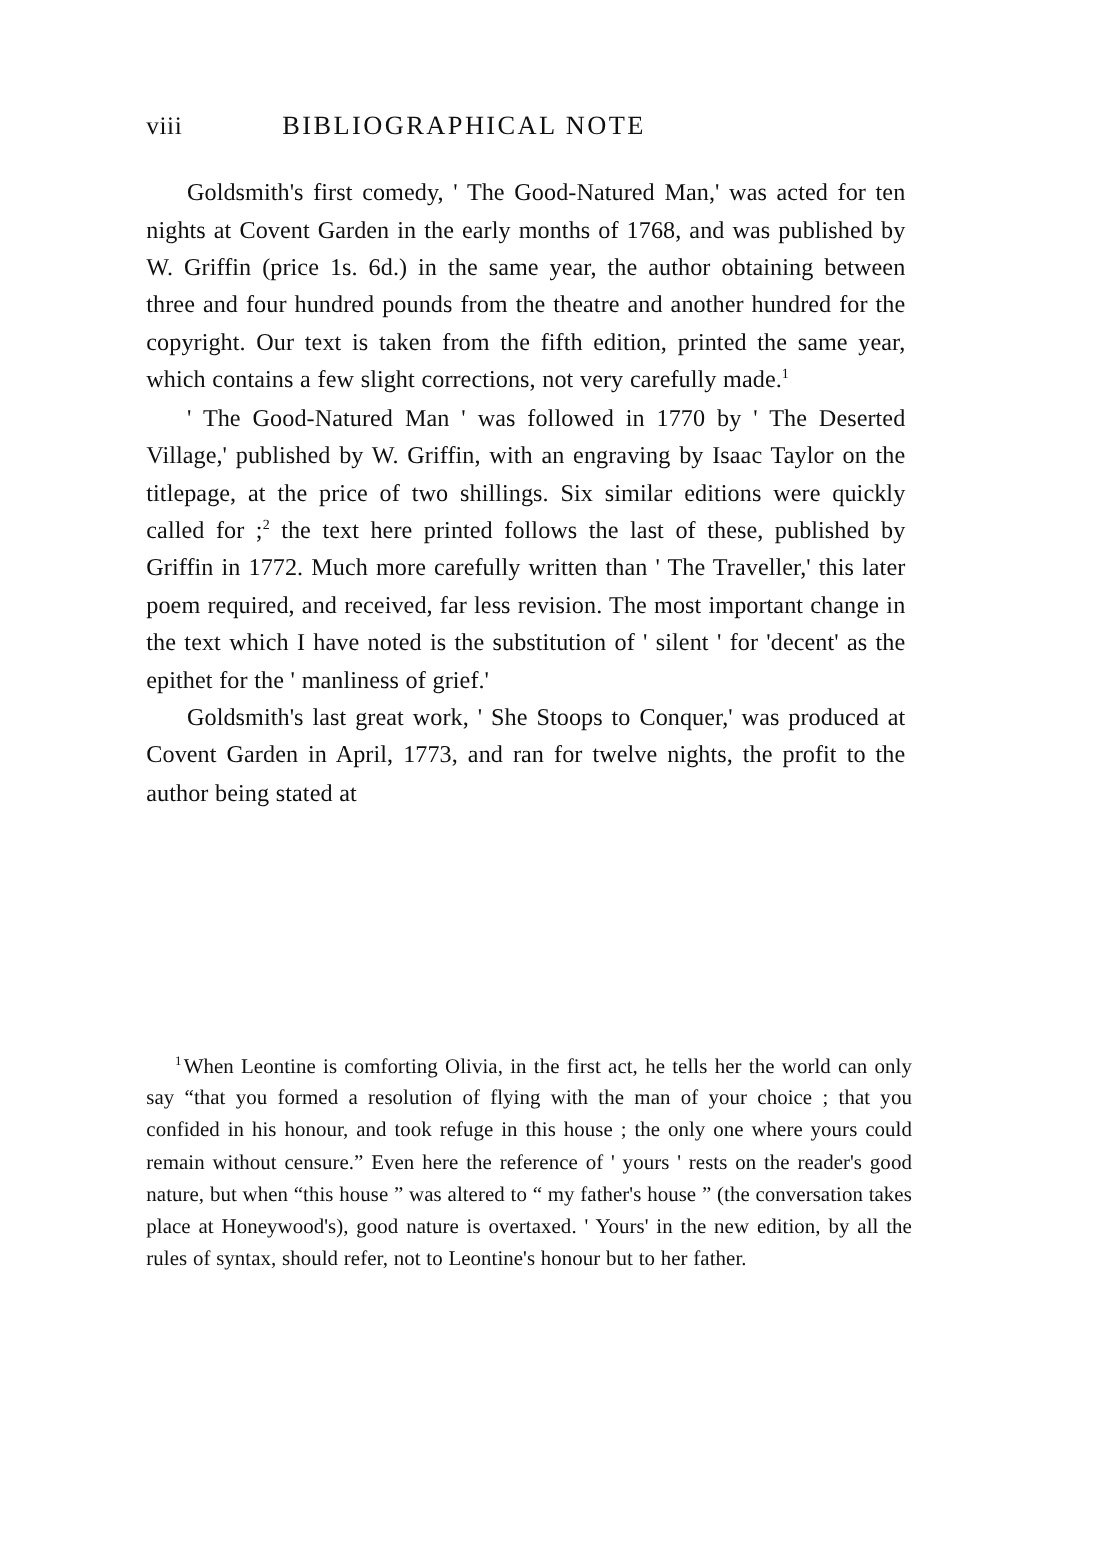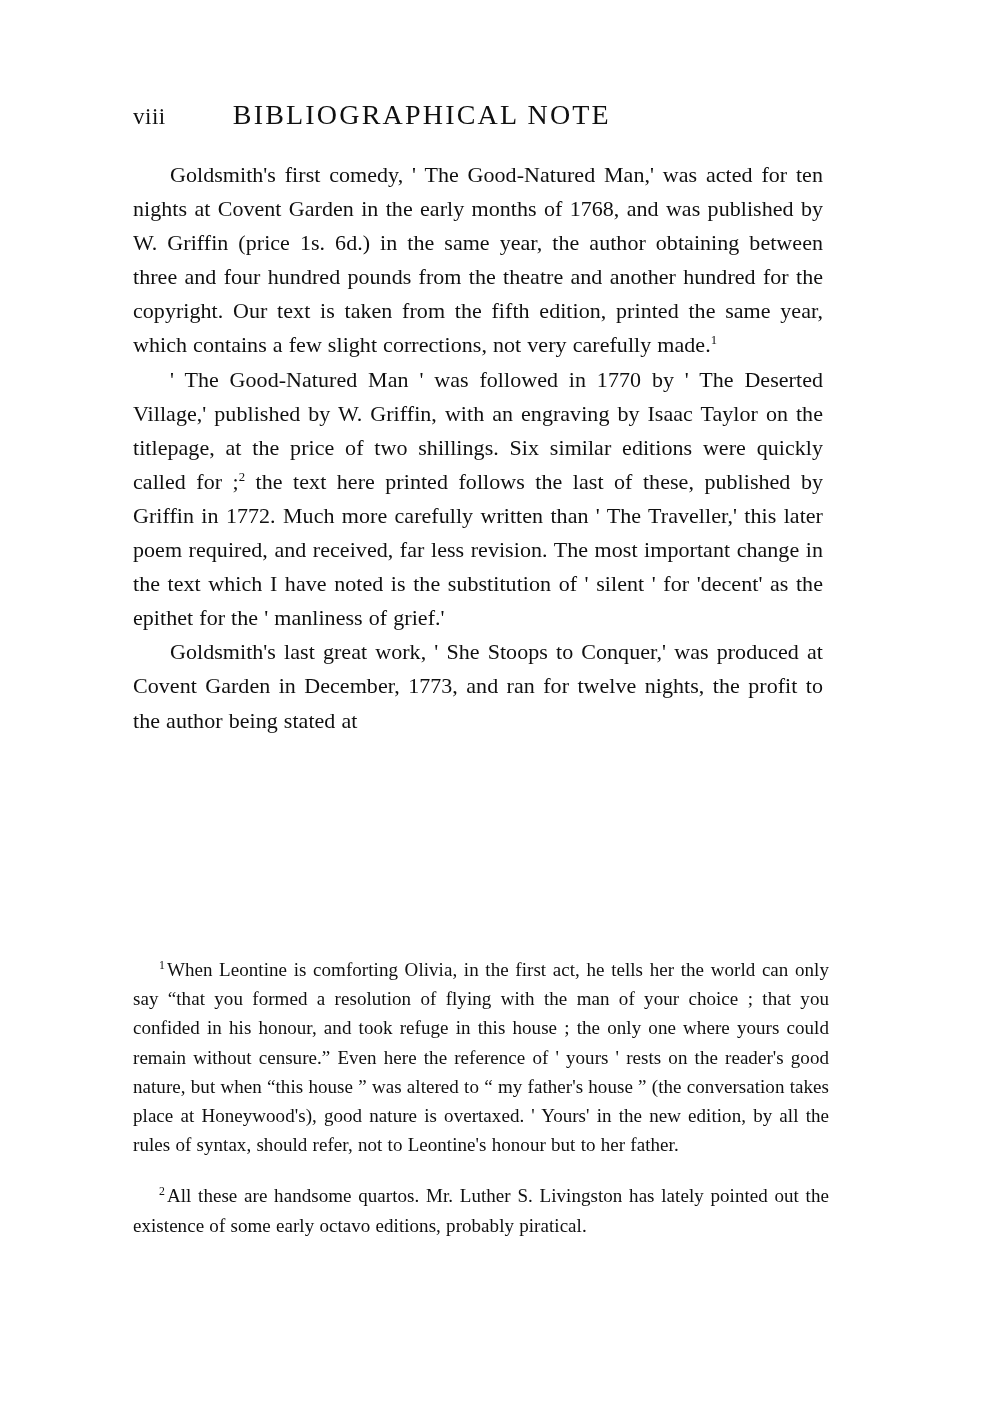--- a/index.html
+++ b/index.html
@@ -37,21 +37,21 @@
   }
   .folio {
     font-size: 23px;
     line-height: 30px;
     letter-spacing: 0.5px;
     white-space: nowrap;
   }
   .head-title {
     flex: 1;
     text-align: center;
-    font-size: 28px;
+    font-size: 24px;
     line-height: 30px;
     letter-spacing: 2.2px;
     white-space: nowrap;
     padding-right: 150px;
   }
 
   
   .body-block {
     position: absolute;
     left: 133px;
@@ -116,25 +116,24 @@
     <span class="folio">viii</span>
     <span class="head-title">BIBLIOGRAPHICAL NOTE</span>
   </div>
 
   <div class="body-block">
 
     <p class="para"><span>Goldsmith's first comedy, ' The Good-Natured Man,' was acted for ten nights at Covent Garden in the early months of 1768, and was published by W. Griffin (price 1s. 6d.) in the same year, the author obtaining between three and four hundred pounds from the theatre and another hundred for the copyright.  Our text is taken from the fifth edition, printed the same year, which contains a few slight corrections, not very carefully made.</span><sup class="fn-mark">1</sup></p>
 
     <p class="para"><span>' The Good-Natured Man ' was followed in 1770 by ' The Deserted Village,' published by W. Griffin, with an engraving by Isaac Taylor on the titlepage, at the price of two shillings.  Six similar editions were quickly called for ;</span><sup class="fn-mark">2</sup><span> the text here printed follows the last of these, published by Griffin in 1772.  Much more carefully written than ' The Traveller,' this later poem required, and received, far less revision.  The most important change in the text which I have noted is the substitution of ' silent ' for 'decent' as the epithet for the ' manliness of grief.'</span></p>
 
-    <p class="para last-line-tight">Goldsmith's last great work, ' She Stoops to Conquer,' was produced at Covent Garden in December, 1773, and ran for twelve nights, the profit to the author being stated at</p>
+    <p class="para last-line-tight">Goldsmith's last great work, ' She Stoops to Conquer,' was produced at Covent Garden in April, 1773, and ran for twelve nights, the profit to the author being stated at</p>
 
   </div>
 
   <div class="footnotes">
 
     <p class="footnote"><sup class="fn-num">1</sup><span>When Leontine is comforting Olivia, in the first act, he tells her the world can only say “that you formed a resolution of flying with the man of your choice ; that you confided in his honour, and took refuge in this house ; the only one where yours could remain without censure.” Even here the reference of ' yours ' rests on the reader's good nature, but when “this house ” was altered to “ my father's house ” (the conversation takes place at Honeywood's), good nature is overtaxed. ' Yours' in the new edition, by all the rules of syntax, should refer, not to Leontine's honour but to her father.</span></p>
 
-    <p class="footnote last-line-tight"><sup class="fn-num">2</sup><span>All these are handsome quartos.  Mr. Luther S. Livingston has lately pointed out the existence of some early octavo editions, probably piratical.</span></p>
 
   </div>
 
 </div>
 
 </body></html>

